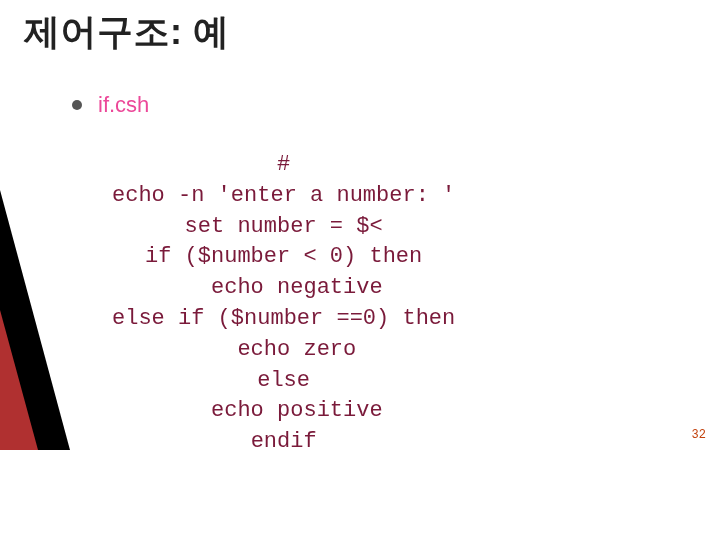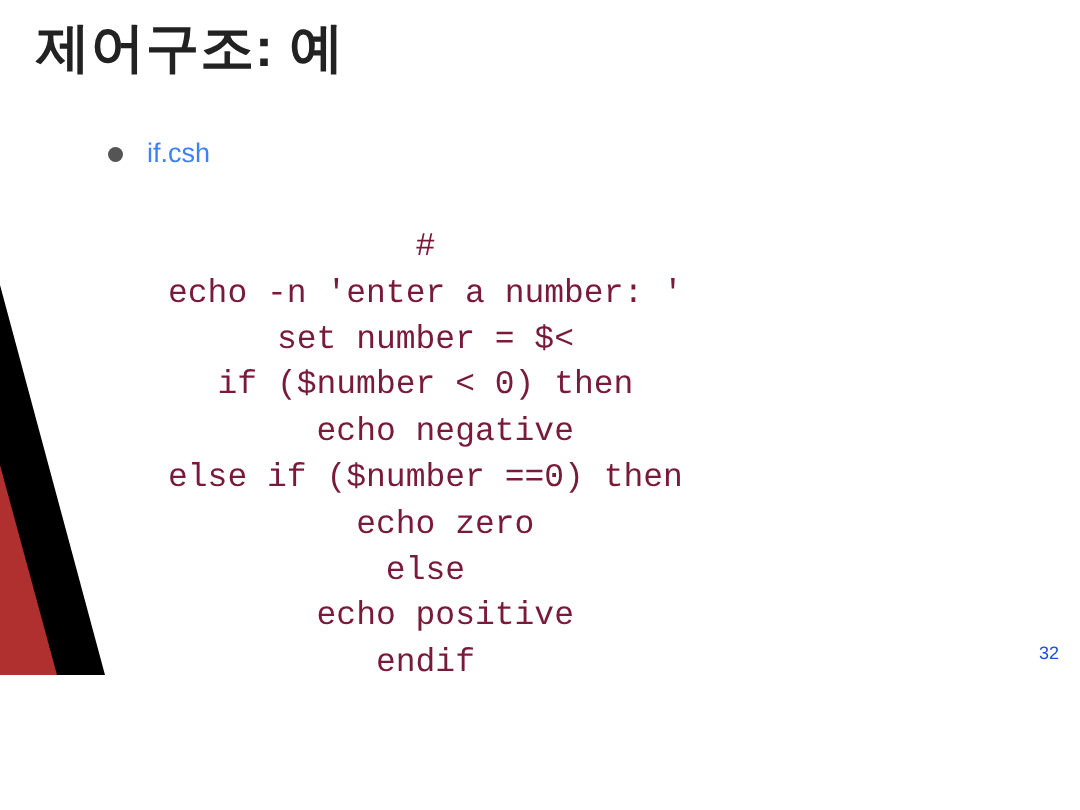--- a/index.html
+++ b/index.html
@@ -36,22 +36,22 @@
     gap: 16px;
   }
   .bullet-dot {
     width: 10px;
     height: 10px;
     border-radius: 50%;
     background: #555555;
     flex: 0 0 auto;
   }
   .bullet-text {
-    font-size: 18px;
-    color: #3b82f6;
+    font-size: 22px;
+    color: #ec4899;
   }
   .code-block {
     position: absolute;
     top: 150px;
     left: 112px;
     font-family: "Courier New", Courier, monospace;
     font-size: 22px;
     line-height: 1.4;
     color: #7a1a3a;
     white-space: pre;
@@ -73,22 +73,22 @@
     width: 0;
     height: 0;
     border-left: 38px solid #b03030;
     border-top: 140px solid transparent;
   }
   .page-number {
     position: absolute;
     right: 14px;
     bottom: 8px;
     font-size: 12px;
-    color: #1d4ed8;
-    font-family: Liberation Sans, sans-serif;
+    color: #c2410c;
+    font-family: Liberation Mono, monospace;
   }
 </style>
 </head>
 <body>
 
 <div class="slide">
 
   <div class="title">제어구조: 예</div>
 
   <div class="bullet-row">

